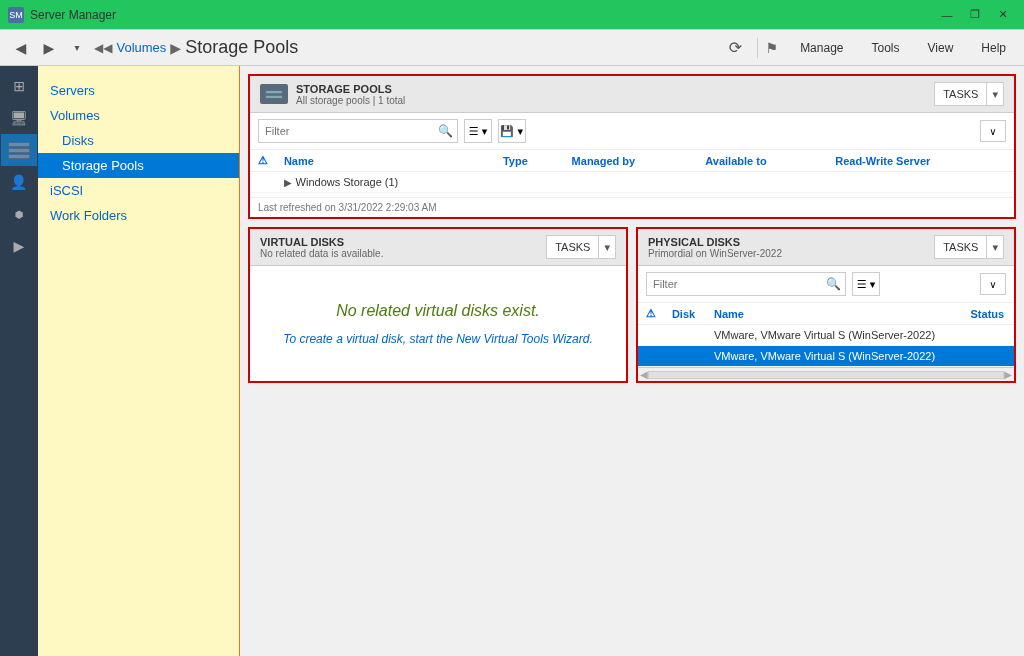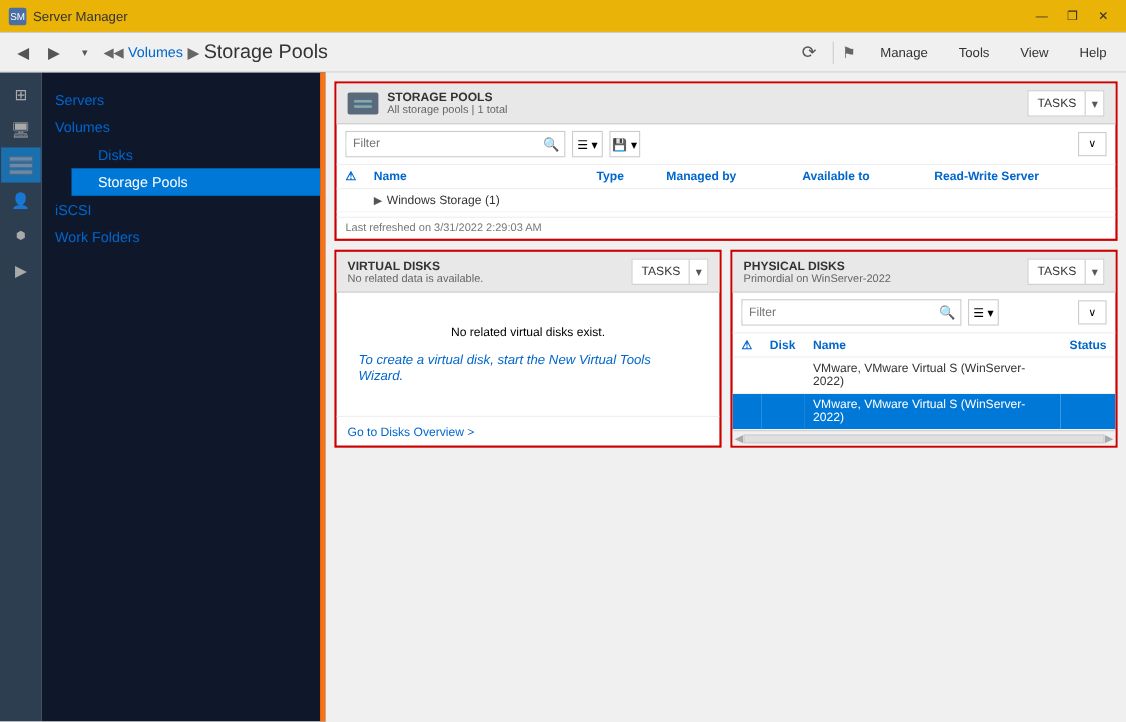--- a/index.html
+++ b/index.html
@@ -1,20 +1,20 @@
 <!DOCTYPE html>
 <html><head>
   <meta charset="utf-8">
   <style>
     * { box-sizing: border-box; margin: 0; padding: 0; }
     body { font-family: 'Segoe UI', Arial, sans-serif; font-size: 12px; background: #f0f0f0; width: 1024px; height: 656px; overflow: hidden; }
 
     
     .title-bar {
-      background: #eab308;
+      background: #22c55e;
       height: 30px;
       display: flex;
       align-items: center;
       padding: 0 8px;
       border-bottom: 1px solid #ccc;
     }
     .title-bar-icon { width: 16px; height: 16px; margin-right: 6px; background: #4a6fa5; border-radius: 2px; display: flex; align-items: center; justify-content: center; }
     .title-bar-title { font-size: 12px; color: #333; flex: 1; }
     .title-bar-controls { display: flex; gap: 2px; }
     .title-bar-btn { width: 26px; height: 20px; border: none; background: transparent; cursor: pointer; font-size: 11px; display: flex; align-items: center; justify-content: center; color: #333; }
@@ -41,38 +41,38 @@
     .toolbar-flag { font-size: 14px; color: #666; margin-right: 4px; }
 
     
     .main-layout {
       display: flex;
       height: calc(656px - 30px - 36px);
     }
 
     
     .sidebar {
-      width: 258px;
-      background: #0f172a;
-      border-right: 5px solid #f97316;
+      width: 202px;
+      background: #fef9c3;
+      border-right: 1px solid #f97316;
       padding-top: 8px;
     }
 
     .sidebar-nav { flex: 1; padding: 4px 0; }
     .sidebar-nav-item {
       padding: 5px 12px;
       cursor: pointer;
       color: #0066cc;
       font-size: 13px;
     }
     .sidebar-nav-item.active {
       background: #0078d7;
       color: white;
     }
-    .sidebar-nav-item.indent { padding-left: 24px; margin-left: 27px; }
+    .sidebar-nav-item.indent { padding-left: 24px; }
 
     
     .content-area {
       flex: 1;
       overflow-y: auto;
       padding: 8px;
       background: #f0f0f0;
       display: flex;
       flex-direction: column;
       gap: 8px;
@@ -213,21 +213,21 @@
     
     .empty-state {
       flex: 1;
       display: flex;
       flex-direction: column;
       align-items: center;
       justify-content: center;
       gap: 12px;
       padding: 20px;
     }
-    .empty-text { color: #000000; font-size: 11px; }
+    .empty-text { color: #4d7c0f; font-size: 16px; font-style: italic; }
     .empty-link { color: #0066cc; font-size: 12px; cursor: pointer; font-style: italic; }
 
     
     .panel-footer {
       padding: 6px 10px;
       border-top: 1px solid #eee;
     }
     .panel-footer a { color: #0066cc; font-size: 11px; cursor: pointer; text-decoration: none; }
 
     
@@ -423,23 +423,20 @@
             <span class="tasks-btn-label">TASKS</span>
             <span class="tasks-btn-arrow">▾</span>
           </div>
         </div>
 
         <div class="empty-state">
           <span class="empty-text">No related virtual disks exist.</span>
           <span class="empty-link">To create a virtual disk, start the New Virtual Tools Wizard.</span>
         </div>
 
-        <div class="panel-footer">
-          <a>Go to Disks Overview &gt;</a>
-        </div>
       </div>
 
       <div class="panel-half">
         <div class="panel-header">
           <div class="panel-title-group">
             <div class="panel-title">PHYSICAL DISKS</div>
             <div class="panel-subtitle">Primordial on WinServer-2022</div>
           </div>
           <div class="tasks-btn">
             <span class="tasks-btn-label">TASKS</span>

